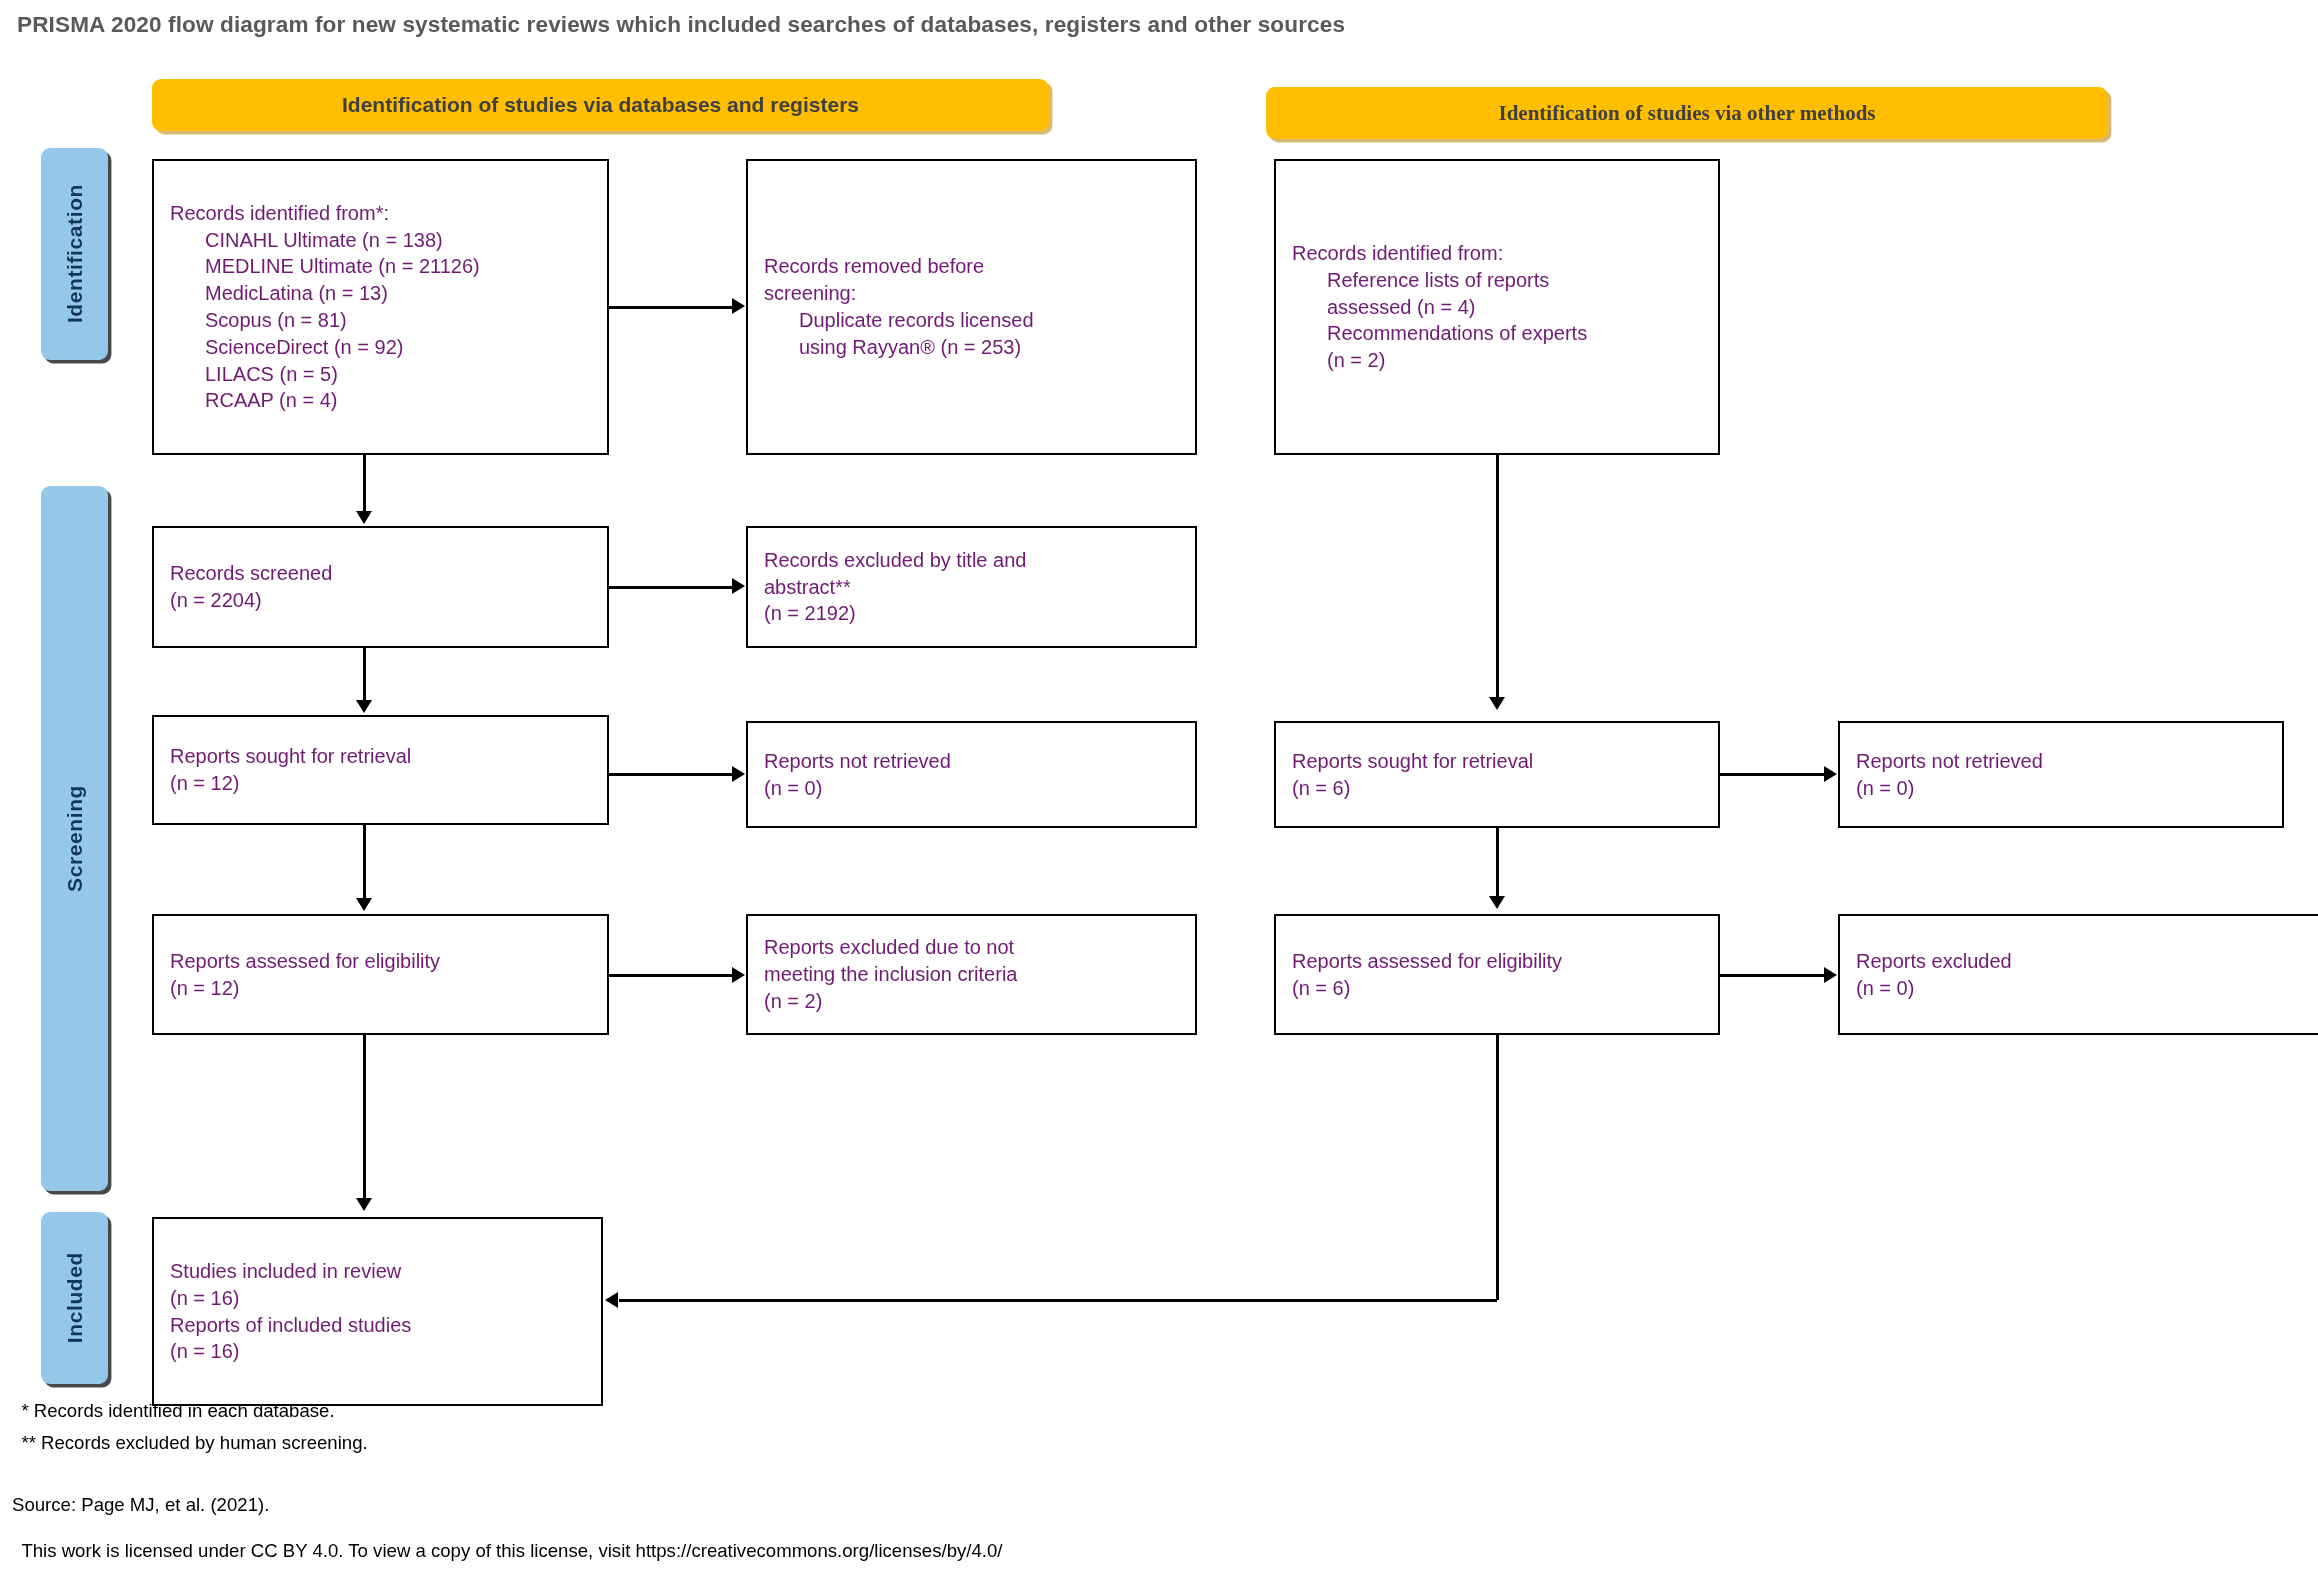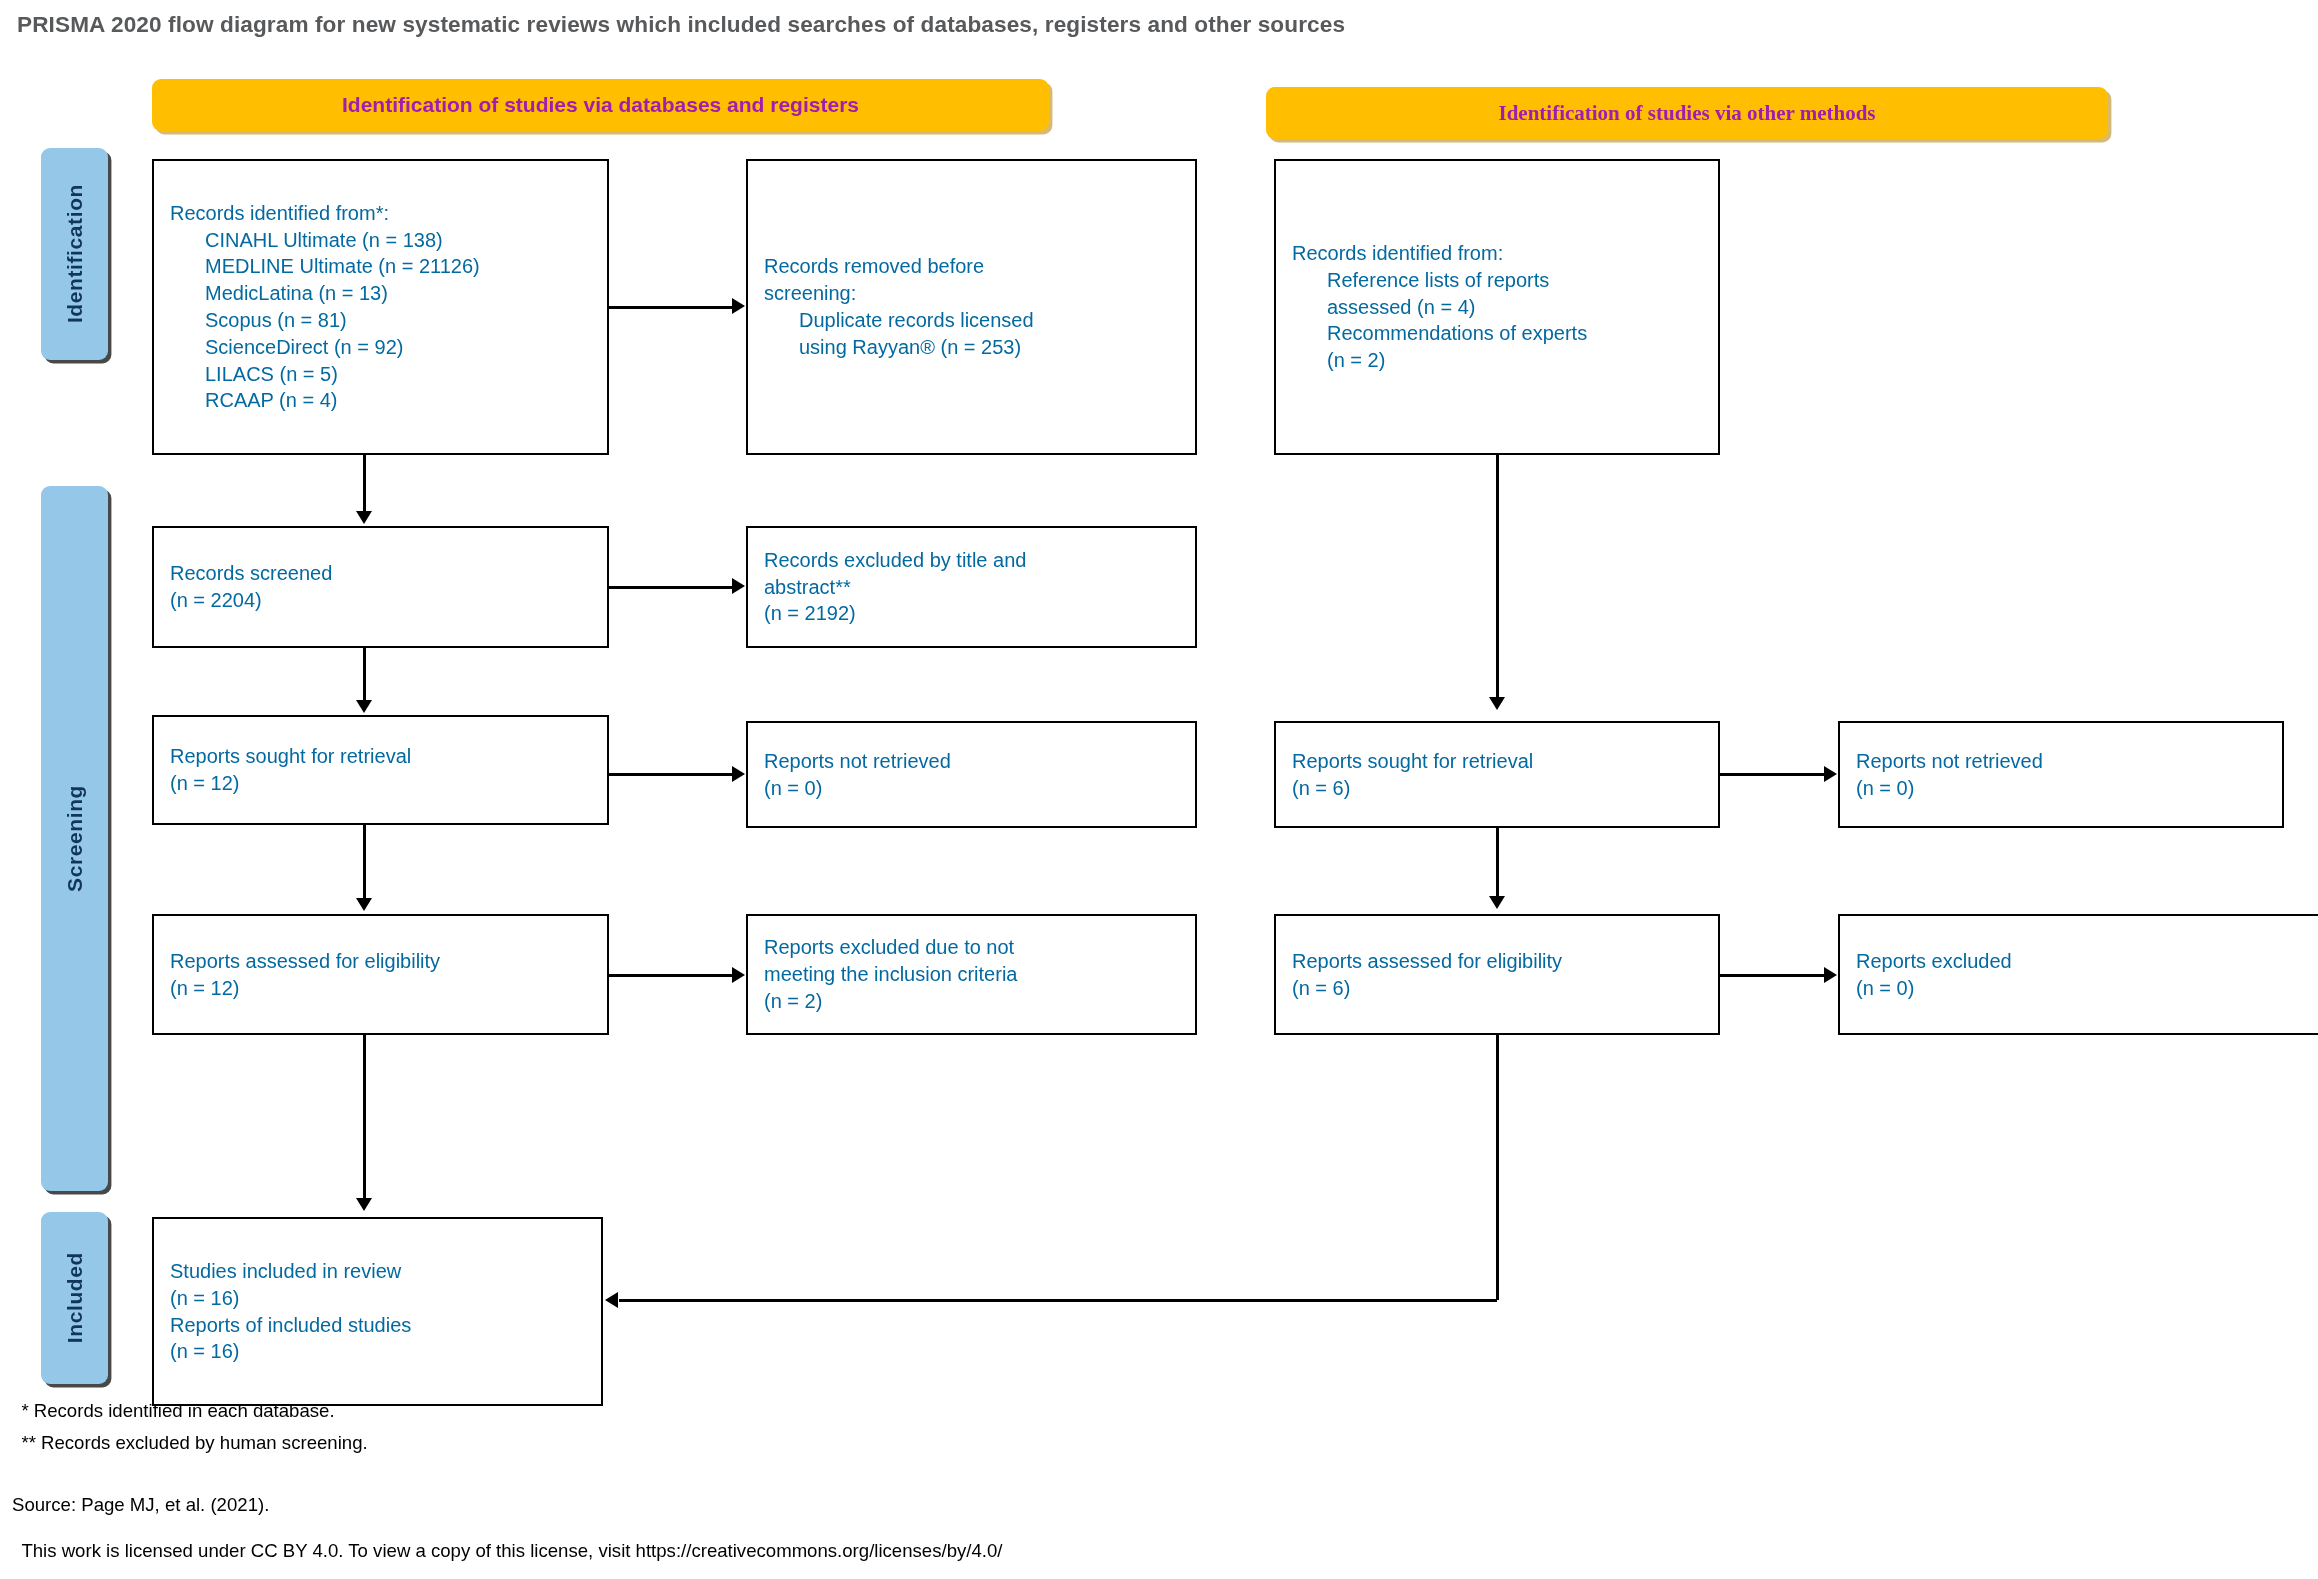--- a/index.html
+++ b/index.html
@@ -29,21 +29,21 @@
 
   
   .phase-banner {
     position: absolute;
     background: #FFBF00;
     border-radius: 9px;
     box-shadow: 3.4px 3.4px 0 0 rgba(180,130,0,0.55);
     display: flex;
     align-items: center;
     justify-content: center;
-    color: #a21caf;
+    color: #404040;
     font-size: 21px;
     font-weight: bold;
     text-align: center;
     box-sizing: border-box;
     padding: 0 11.3px;
   }
   #banner-databases { left: 152px;  top: 79px; width: 897px; height: 52px; }
   #banner-other     { left: 1266px; top: 87px; width: 842px; height: 52px; font-family: Liberation Serif, serif; }
 
   
@@ -72,21 +72,21 @@
 
   
   .flow-box {
     position: absolute;
     background: #ffffff;
     border: 2.3px solid #000000;
     box-sizing: border-box;
     padding: 12.4px 16px;
     font-size: 20px;
     line-height: 1.34;
-    color: #0369a1;
+    color: #701a75;
     display: flex;
     flex-direction: column;
     justify-content: center;
   }
   .flow-box .line { white-space: pre; }
   .flow-box .line.indent { padding-left: 35px; }
   .flow-box .line.indent2 { padding-left: 35px; }
 
   
   #box-identified-db     { left: 152px;  top: 159px;  width: 457px;  height: 296px; }

